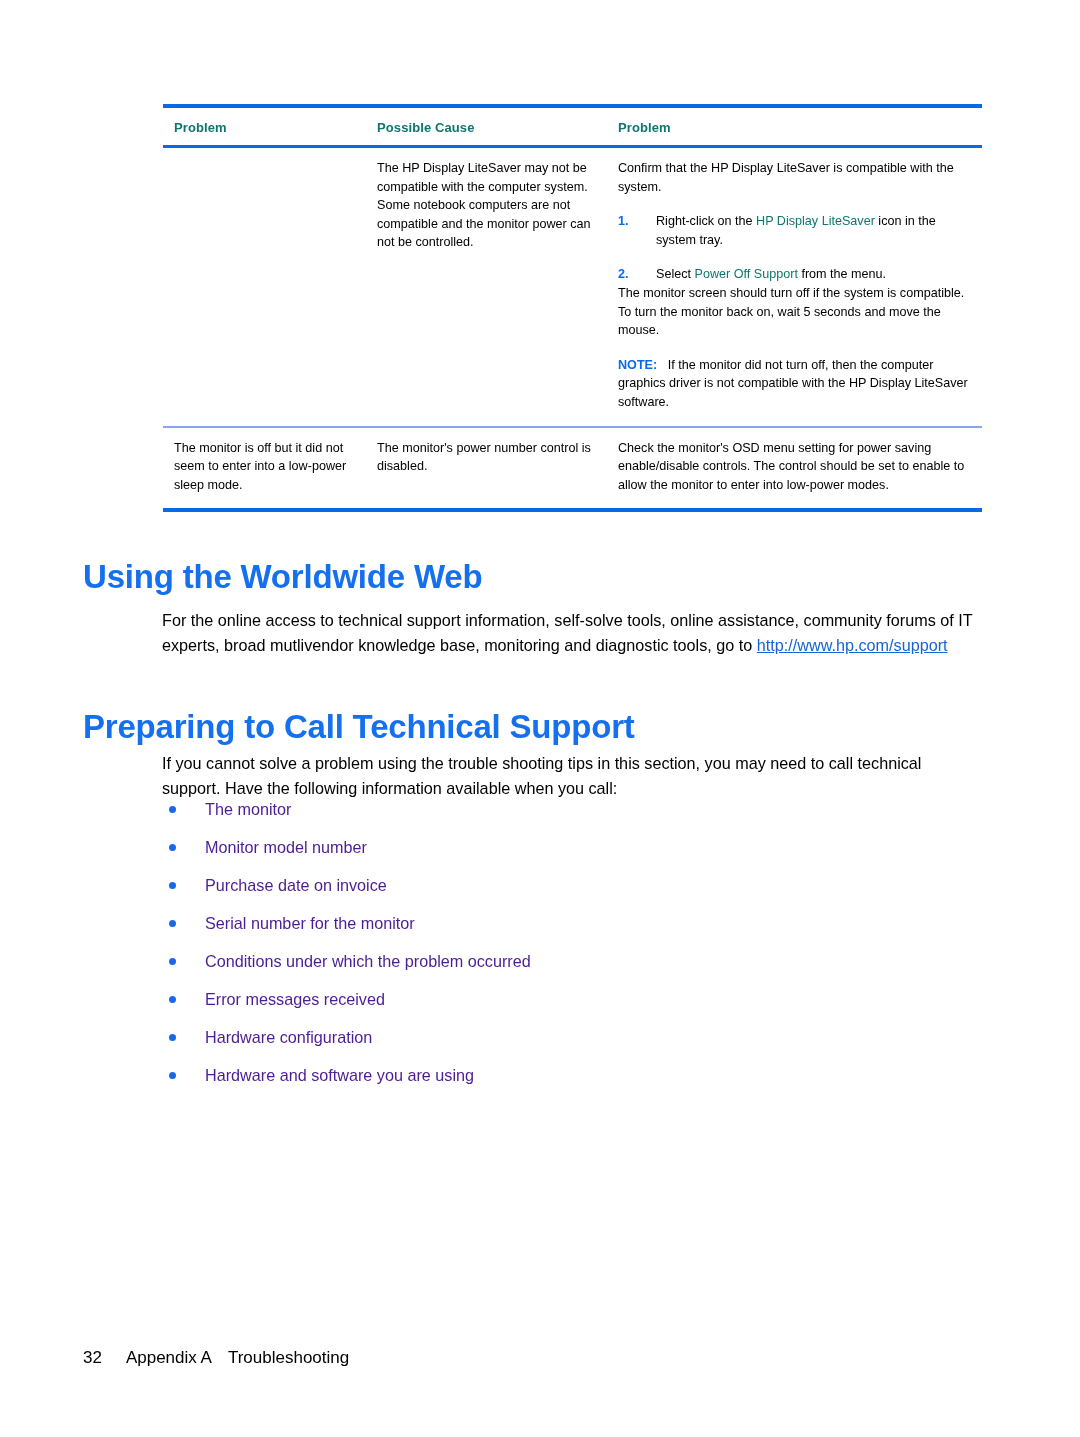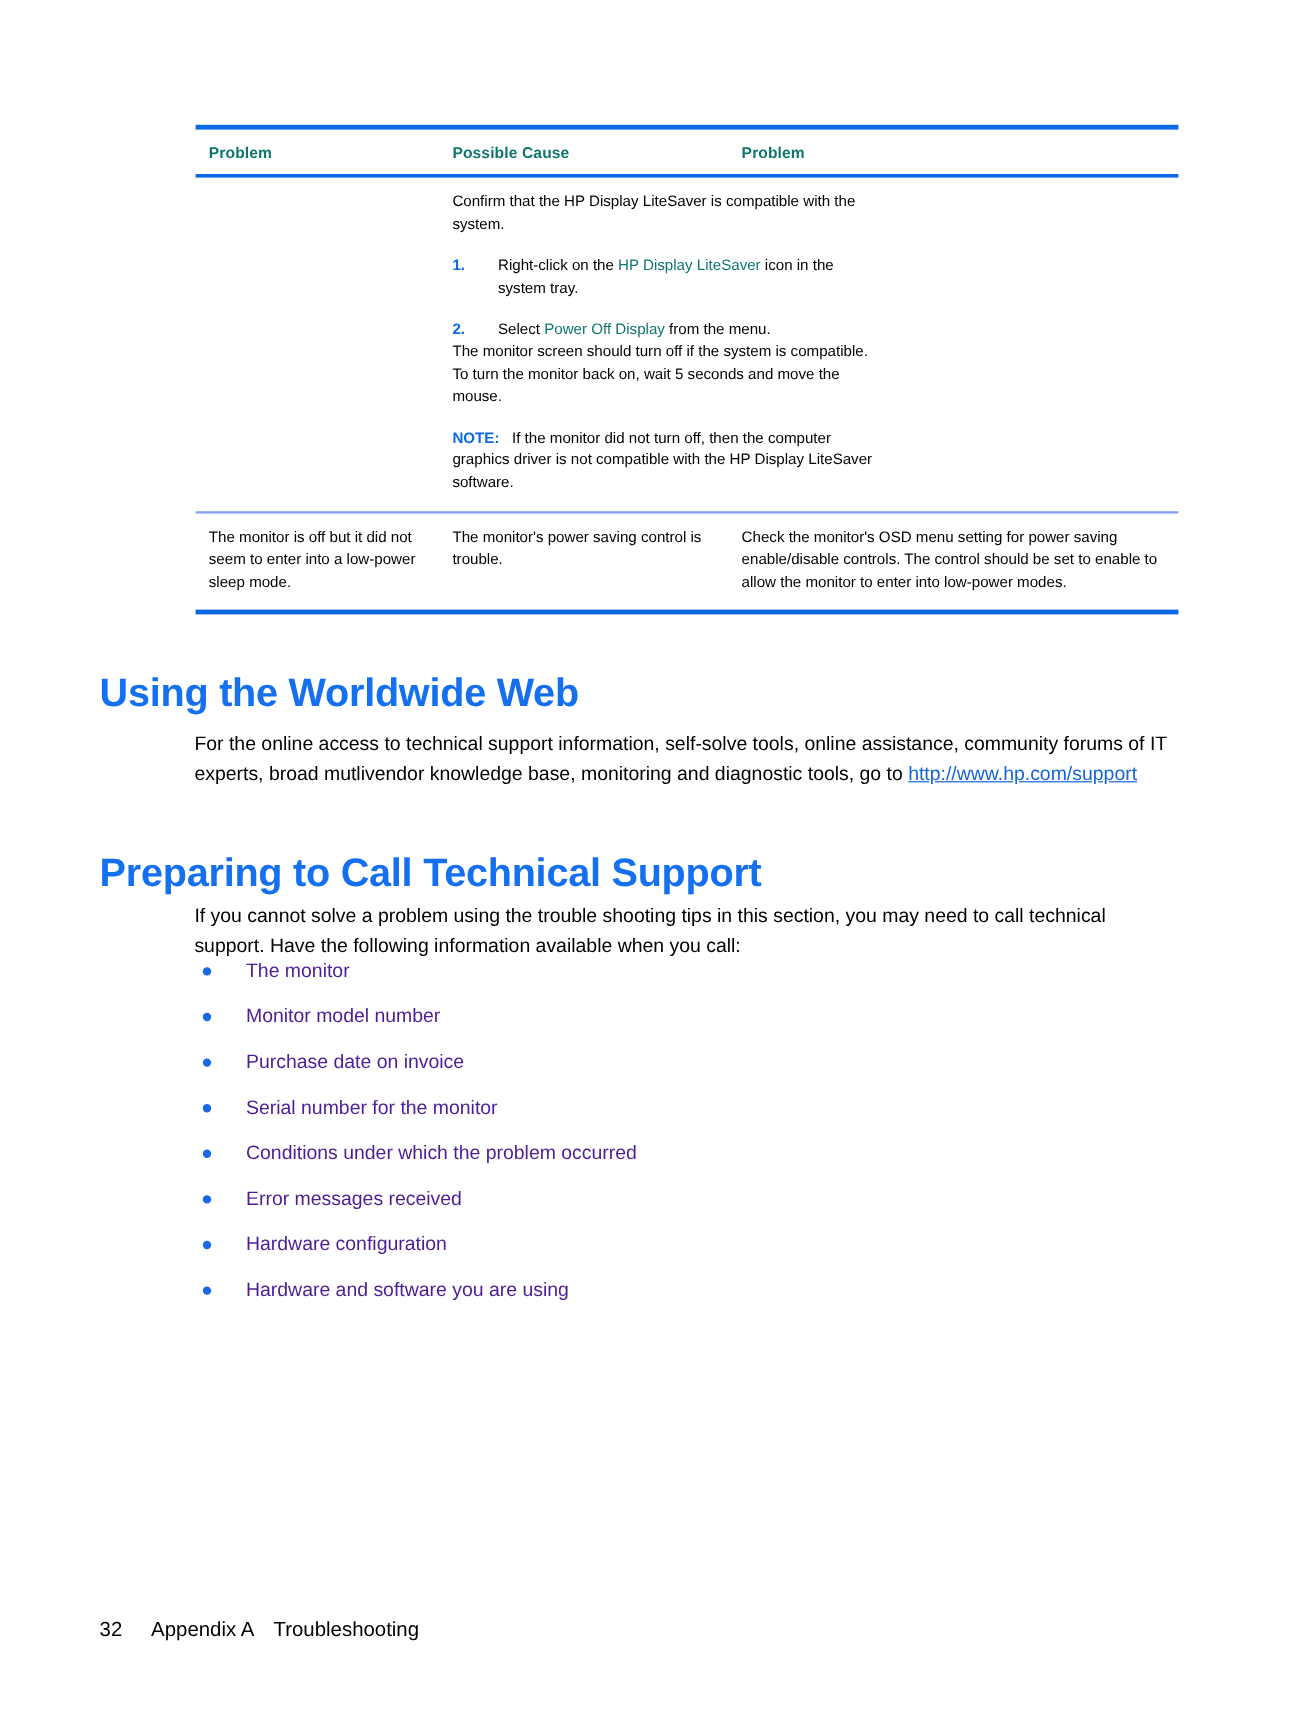--- a/index.html
+++ b/index.html
@@ -161,41 +161,42 @@
   <div class="tbl">
 
     <div class="thead">
       <div class="th c1">Problem</div>
       <div class="th c2">Possible Cause</div>
       <div class="th c3">Problem</div>
     </div>
 
     <div class="trow">
       <div class="td c1"></div>
+      <div class="td c2">The HP Display LiteSaver may not be compatible with the computer system. Some notebook computers are not compatible and the monitor power can not be controlled.</div>
       <div class="td c3">
         <p>Confirm that the HP Display LiteSaver is compatible with the system.</p>
 
         <ol class="olist">
           <li>
             <span class="num">1.</span><span>Right-click on the </span><span class="blue-inline">HP Display LiteSaver</span><span> icon in the system tray.</span>
           </li>
           <li>
-            <span class="num">2.</span><span>Select </span><span class="blue-inline">Power Off Display</span><span> from the menu.</span>
+            <span class="num">2.</span><span>Select </span><span class="blue-inline">Power Off Support</span><span> from the menu.</span>
           </li>
         </ol>
 
         <p>The monitor screen should turn off if the system is compatible. To turn the monitor back on, wait 5 seconds and move the mouse.</p>
 
         <p><span class="note-label">NOTE:</span>&nbsp;&nbsp;&nbsp;<span>If the monitor did not turn off, then the computer graphics driver is not compatible with the HP Display LiteSaver software.</span></p>
       </div>
     </div>
 
     <div class="trow">
       <div class="td c1">The monitor is off but it did not seem to enter into a low-power sleep mode.</div>
-      <div class="td c2">The monitor's power saving control is trouble.</div>
+      <div class="td c2">The monitor's power number control is disabled.</div>
       <div class="td c3">Check the monitor's OSD menu setting for power saving enable/disable controls. The control should be set to enable to allow the monitor to enter into low-power modes.</div>
     </div>
 
   </div>
 
   <h1 class="h1" id="h1-www">Using the Worldwide Web</h1>
 
   <p class="body-p" id="p-www"><span>For the online access to technical support information, self-solve tools, online assistance, community forums of IT experts, broad mutlivendor knowledge base, monitoring and diagnostic tools, go to </span><a class="weblink" href="#">http://www.hp.com/support</a></p>
 
   <h1 class="h1" id="h1-call">Preparing to Call Technical Support</h1>

